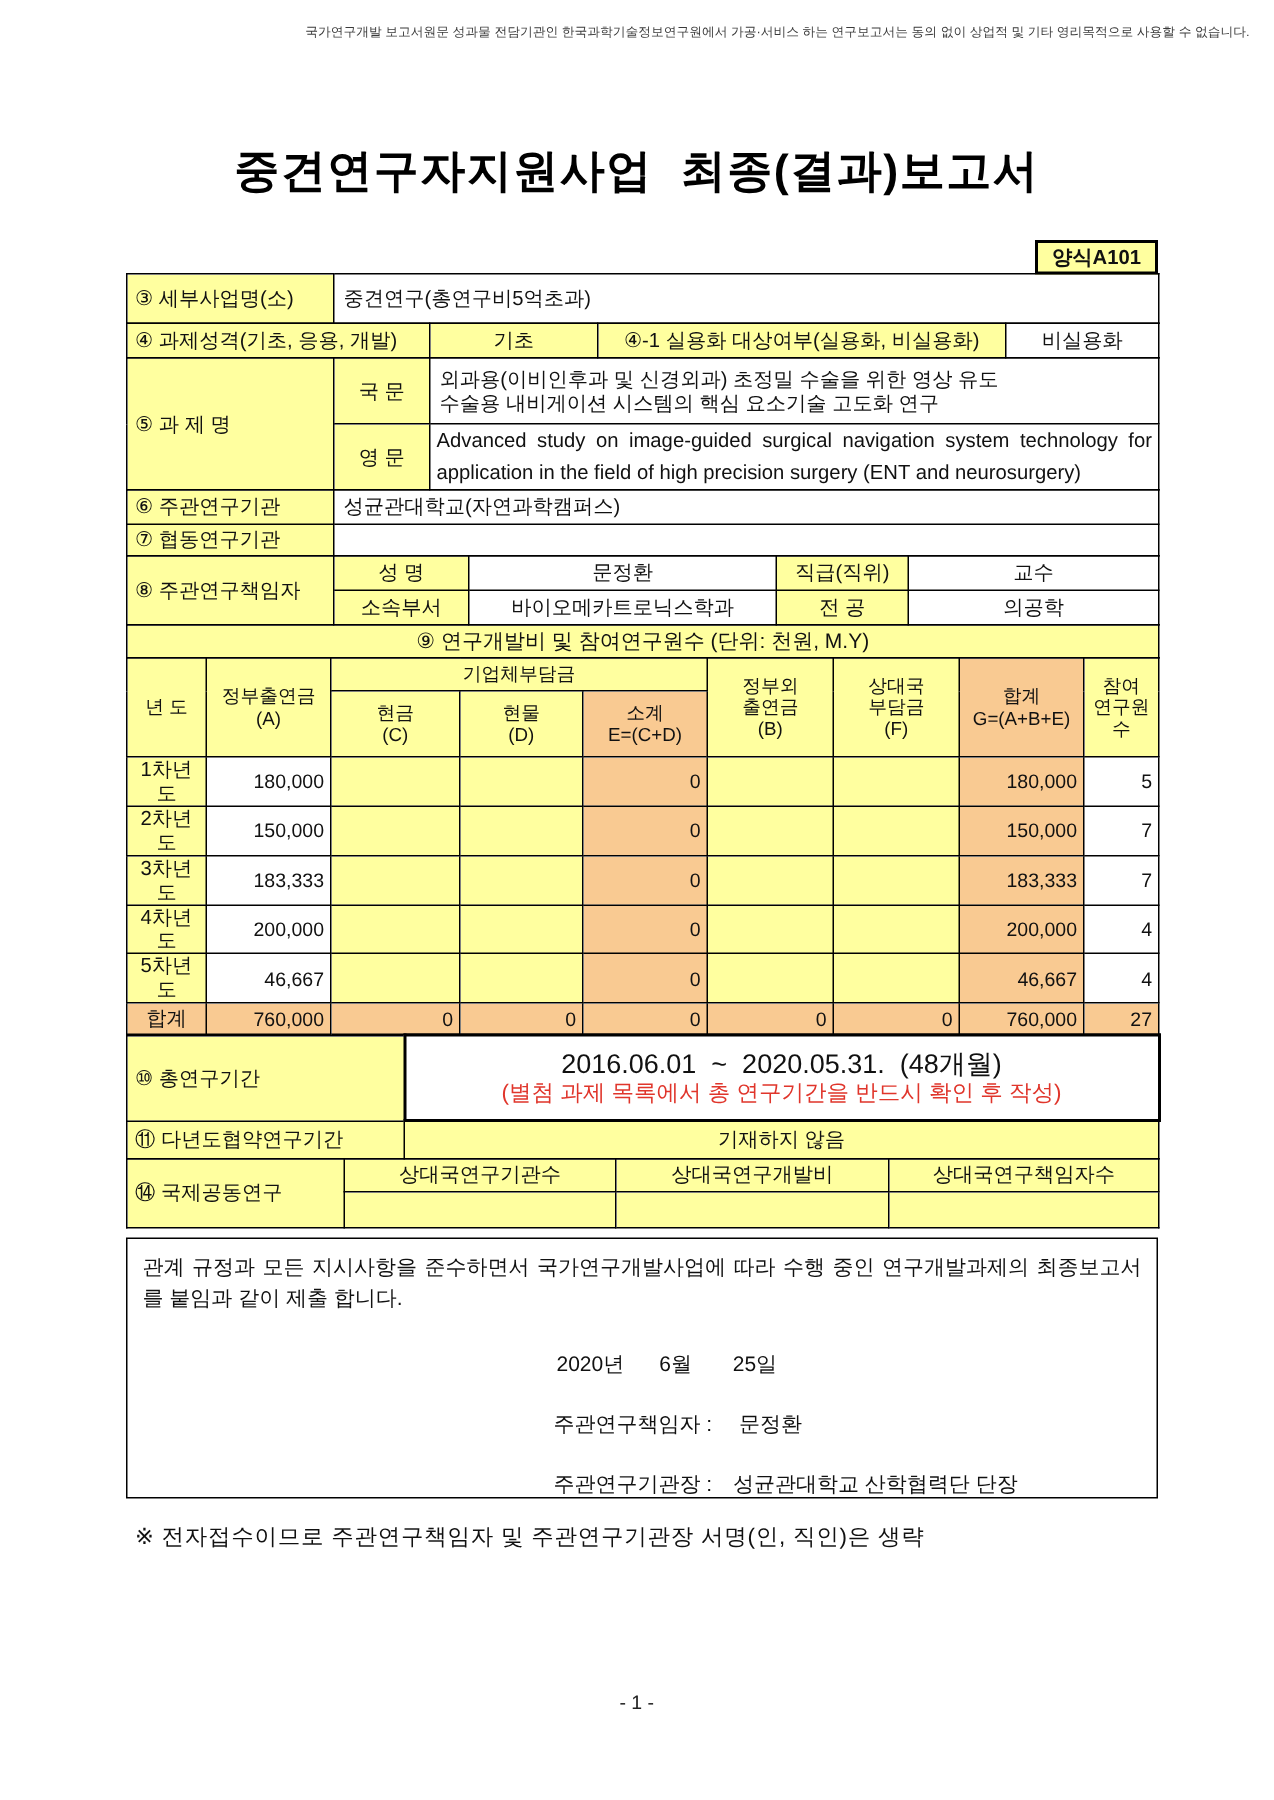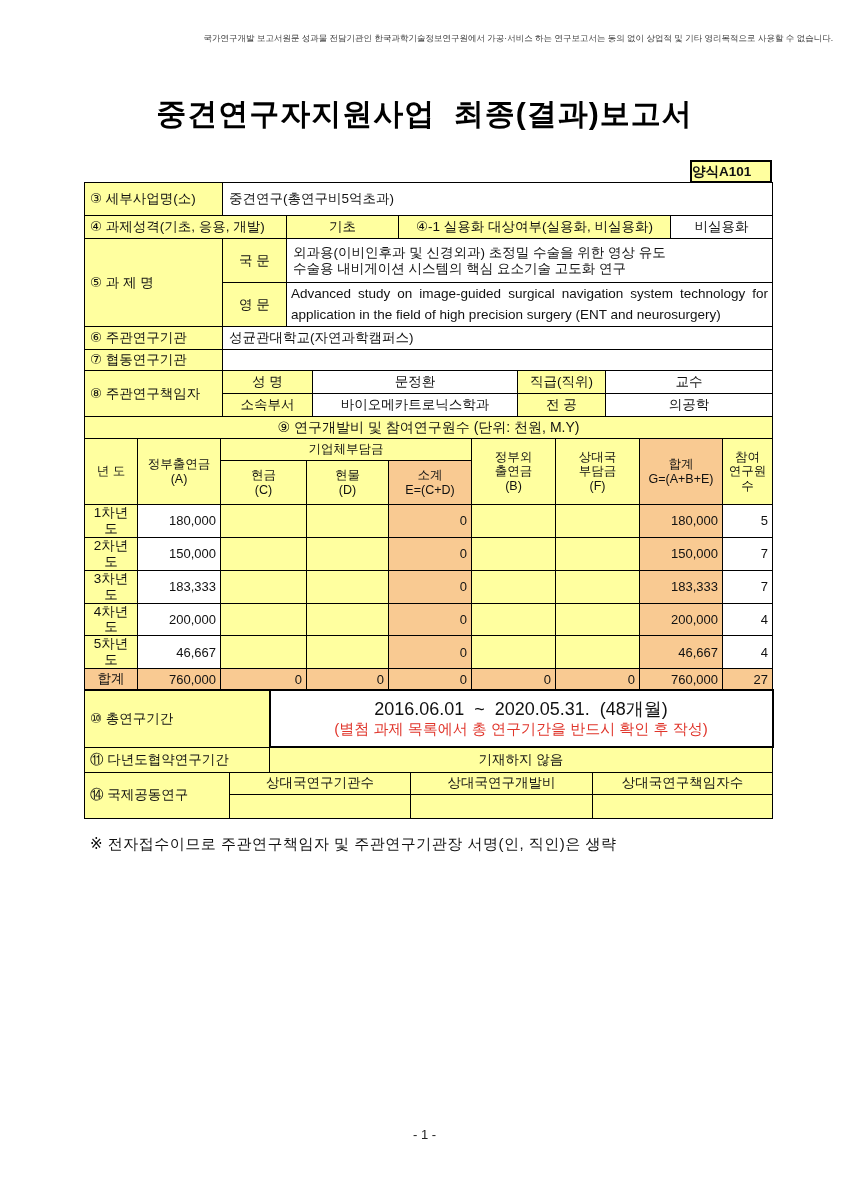--- a/index.html
+++ b/index.html
@@ -3,33 +3,33 @@
 <meta charset="utf-8">
 <style>
   * { margin:0; padding:0; box-sizing:border-box; }
   html,body { background:#888; }
   body { font-family:"Liberation Sans","DejaVu Sans",sans-serif; }
   .page {
     position:relative; width:849px; height:1200px; background:#ffffff;
     margin:0 auto; overflow:hidden; color:#111;
   }
   .disclaimer {
-    position:absolute; top:33px; right:16px; font-size:8.5px; color:#3a3a3a;
+    position:absolute; top:16px; right:16px; font-size:8.5px; color:#3a3a3a;
     letter-spacing:0px;
   }
   .title {
     position:absolute; top:94px; left:0; width:100%; text-align:center;
     font-size:30px; font-weight:bold; color:#000; letter-spacing:1px;
     white-space:pre;
   }
   .content { position:absolute; left:84px; top:160px; width:688px; }
   .form-code {
     width:82px; height:23px; margin-left:auto; margin-bottom:-1px;
     border:2px solid #000; background:#ffff9f;
-    font-size:13.5px; font-weight:bold; text-align:left; line-height:20px;
+    font-size:13.5px; font-weight:bold; text-align:center; line-height:20px;
     position:relative; z-index:3;
   }
   table { border-collapse:collapse; table-layout:fixed; width:688px; margin-top:-1px; }
   td {
     border:1px solid #000; font-size:13.5px; padding:0 3px;
     vertical-align:middle; text-align:center; overflow:hidden; line-height:1.18;
   }
   .y { background:#ffff9f; }
   .o { background:#f9ca92; }
   .w { background:#ffffff; }
@@ -314,20 +314,26 @@
         <td class="y">상대국연구책임자수</td>
       </tr>
       <tr style="height:24px">
         <td class="y"></td>
         <td class="y"></td>
         <td class="y"></td>
       </tr>
     </tbody>
       </table>
 
+    <div class="decl">
+      <div class="decl-body">관계 규정과 모든 지시사항을 준수하면서 국가연구개발사업에 따라 수행 중인 연구개발과제의 최종보고서를 붙임과 같이 제출 합니다.</div>
+      <div class="decl-date">2020년      6월       25일</div>
+      <div class="decl-sig"><span>주관연구책임자 : </span><span style="margin-left:14px">문정환</span></div>
+      <div class="decl-sig"><span>주관연구기관장 : </span><span style="margin-left:10px">성균관대학교 산학협력단 단장</span></div>
+    </div>
 
     <div class="footnote">※ 전자접수이므로 주관연구책임자 및 주관연구기관장 서명(인, 직인)은 생략</div>
 
   </div>
 
   <div class="pagefooter">- 1 -</div>
 
 </div>
 
 </body></html>

